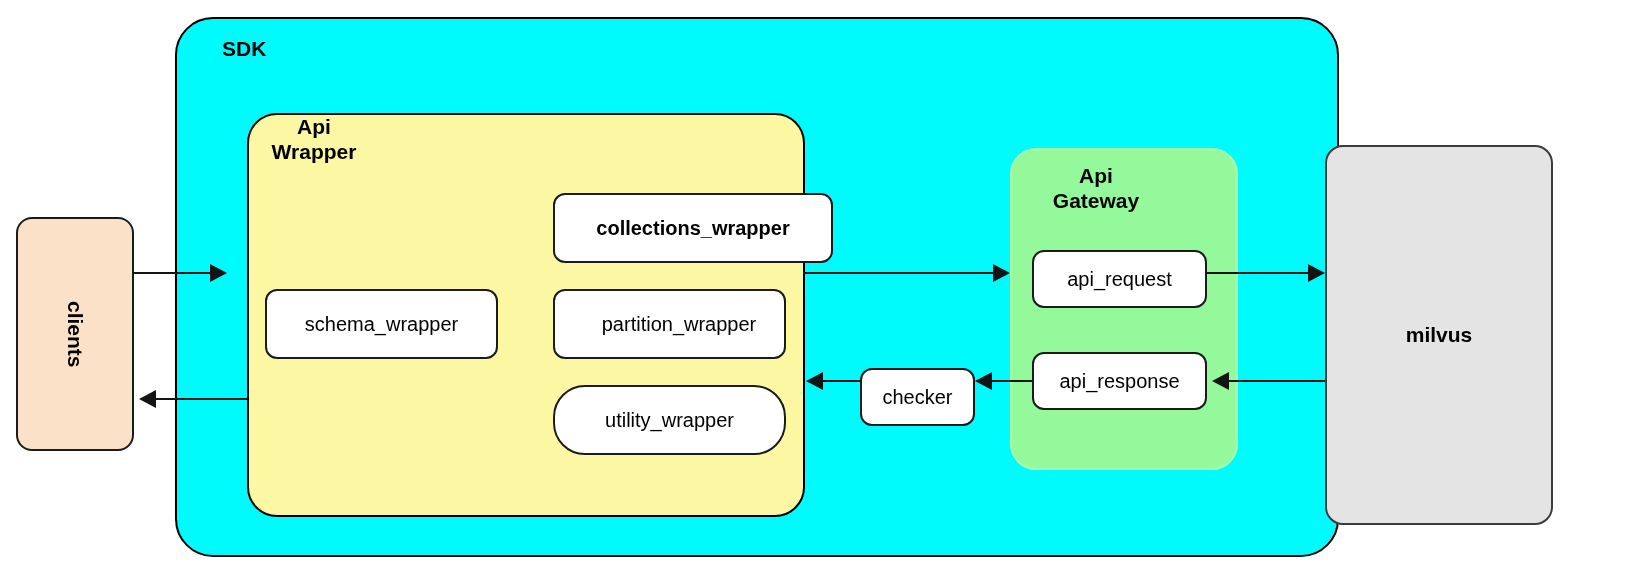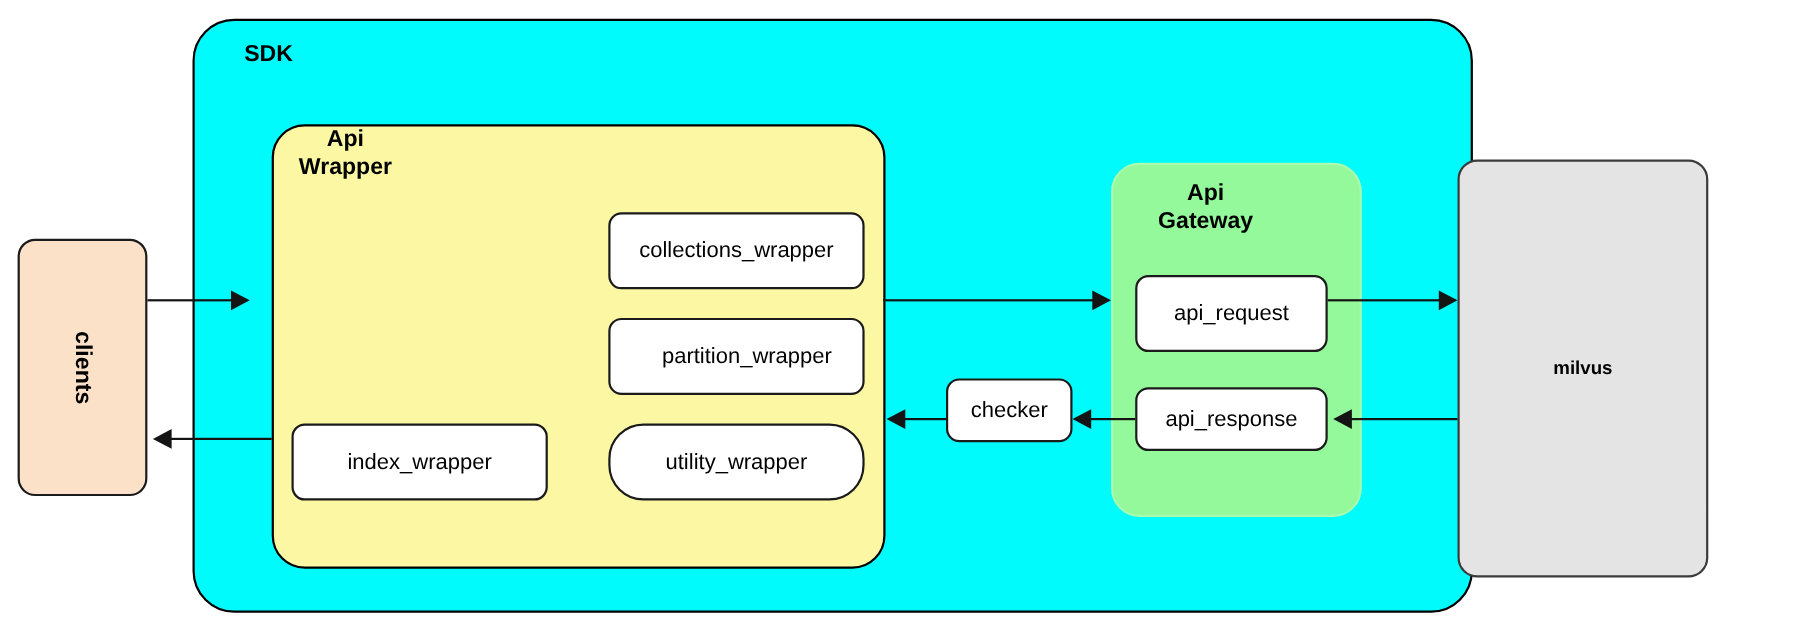--- a/index.html
+++ b/index.html
@@ -127,34 +127,34 @@
     left: 1325px;
     top: 145px;
     width: 228px;
     height: 380px;
     background: #e4e4e4;
     border: 2px solid #3b3b3b;
     border-radius: 18px;
   }
   #milvus-label {
     font-weight: bold;
-    font-size: 17px;
+    font-size: 21px;
   }
 
   
   #connections-wrapper { left: 265px; top: 193px; width: 233px; height: 70px; }
   #schema-wrapper      { left: 265px; top: 289px; width: 233px; height: 70px; }
   #index-wrapper       { left: 265px; top: 385px; width: 233px; height: 70px; }
-  #collections-wrapper { left: 553px; top: 193px; width: 233px; height: 70px; }
+  #collections-wrapper { left: 553px; top: 193px; width: 280px; height: 70px; font-weight: bold; }
   #partition-wrapper   { left: 553px; top: 289px; width: 233px; height: 70px; padding-left: 19px; }
   #utility-wrapper     { left: 553px; top: 385px; width: 233px; height: 70px; border-radius: 32px; }
 
-  #api-request  { left: 1032px; top: 250px; width: 175px; height: 70px; }
+  #api-request  { left: 1032px; top: 250px; width: 175px; height: 58px; }
   #api-response { left: 1032px; top: 352px; width: 175px; height: 58px; }
-  #checker-box  { left: 860px; top: 344px; width: 115px; height: 58px; }
+  #checker-box  { left: 860px; top: 368px; width: 115px; height: 58px; }
 
   
   .edge {
     position: absolute;
     background: #141414;
     height: 2px;
   }
   .arrowhead {
     position: absolute;
     width: 0;
@@ -205,25 +205,25 @@
   <div class="node container" id="sdk-box"></div>
   <div class="container-title" id="sdk-title">SDK</div>
 
   <div class="node container" id="api-wrapper-box"></div>
   <div class="container-title" id="api-wrapper-title">Api
 Wrapper</div>
 
   <div class="node leaf" id="collections-wrapper">
     <span>collections_wrapper</span>
   </div>
+  <div class="node leaf" id="schema-wrapper">
+    <span>schema_wrapper</span>
+  </div>
   <div class="node leaf" id="partition-wrapper">
     <span>partition_wrapper</span>
-  </div>
-  <div class="node leaf" id="index-wrapper">
-    <span>index_wrapper</span>
   </div>
   <div class="node leaf" id="utility-wrapper">
     <span>utility_wrapper</span>
   </div>
 
   <div class="node leaf" id="checker-box">
     <span>checker</span>
   </div>
 
   <div class="node" id="api-gateway-box"></div>

